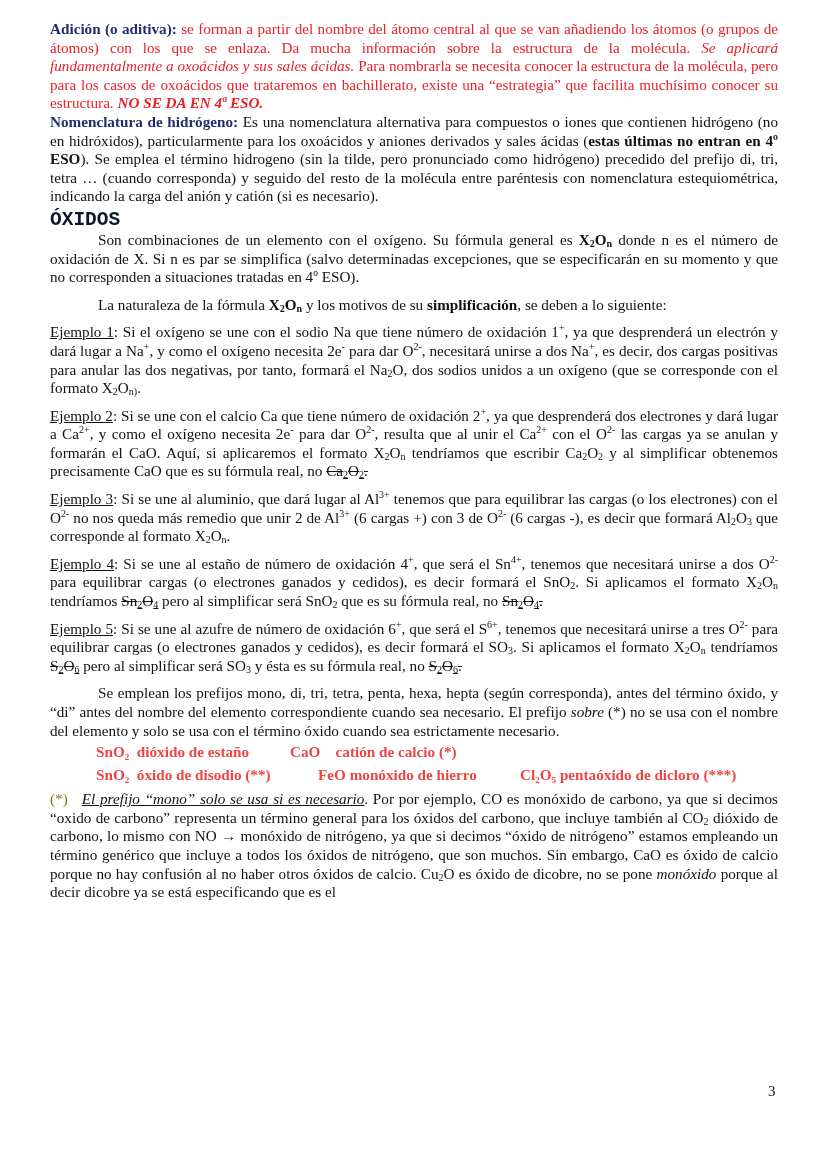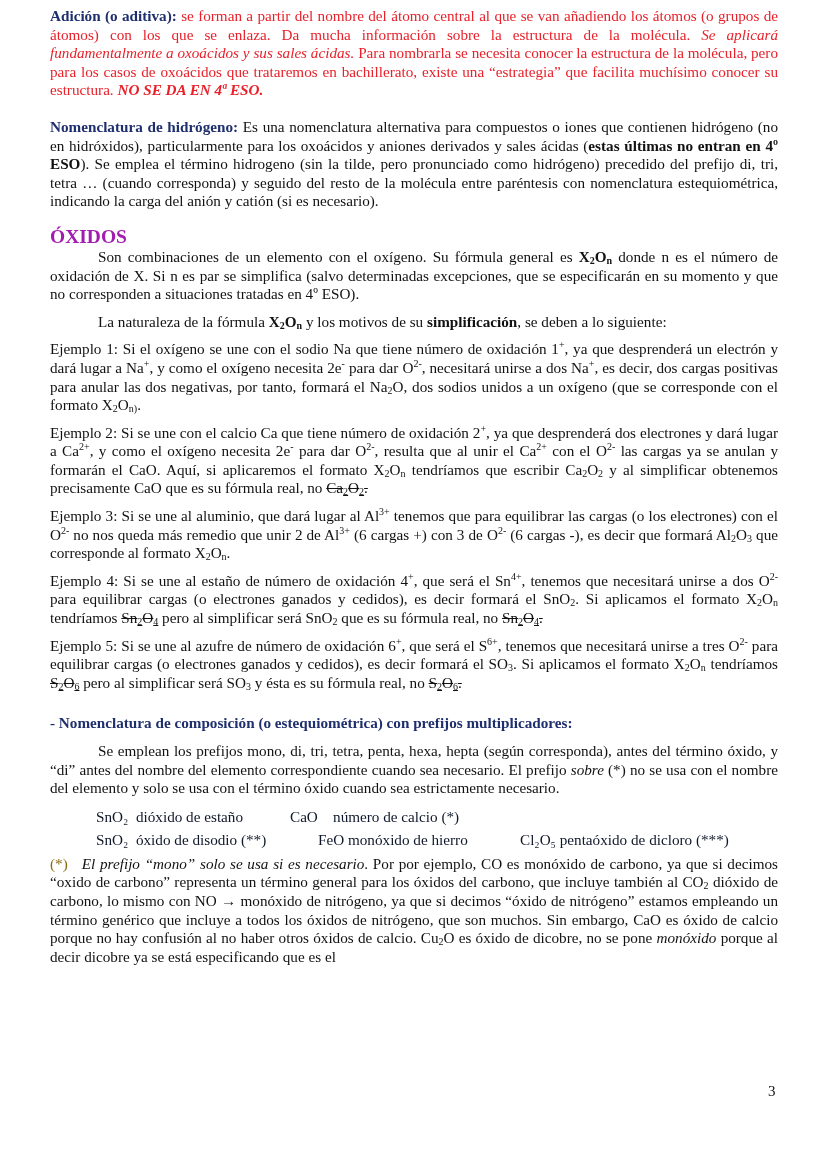--- a/index.html
+++ b/index.html
@@ -1,35 +1,35 @@
 <!DOCTYPE html>
 <html><head>
   <meta charset="utf-8">
   <style>
     html, body { margin: 0; padding: 0; background: #ffffff; }
     body { width: 828px; height: 1171px; position: relative; overflow: hidden; }
     .page {
-      position: absolute; left: 50px; top: 7px; width: 728px;
+      position: absolute; left: 50px; top: 20px; width: 728px;
       font-family: "Liberation Serif", serif; font-size: 15.2px; line-height: 18.6px; color: #111;
       text-align: justify;
     }
     p { margin: 0; }
     .navy { color: #1f2f6e; font-weight: bold; }
     .red { color: #e8212a; }
     .sec1 { margin-top: 0; }
-    .sec2 { margin-top: 18px; }
-    .h-oxidos { margin-top: 15px; font-size: 19.5px; line-height: 22px; font-weight: bold; color: #a21caf; }
+    .sec2 { }
+    .h-oxidos { margin-top: 3px; font-size: 19.5px; line-height: 22px; font-weight: bold; color: #0f172a; font-family: Liberation Mono, monospace; }
     .indent { text-indent: 48px; }
     .mt8 { margin-top: 9px; }
     .mt14 { margin-top: 16px; }
-    .u { }
+    .u { text-decoration: underline; }
     .s { text-decoration: line-through; }
     sub { font-size: 10px; vertical-align: -2px; line-height: 0; }
     sup { font-size: 10px; vertical-align: 6px; line-height: 0; }
-    .examples-table { margin-top: 7px; margin-left: 46px; color: #0f172a; font-weight: normal; font-size: 15.2px; line-height: 23px; }
+    .examples-table { margin-left: 46px; color: #ef4444; font-weight: bold; font-size: 15.2px; line-height: 23px; }
     .examples-table .row { display: flex; white-space: nowrap; }
     .examples-table .c1 { width: 194px; }
     .examples-table .c2 { width: 230px; }
     .note { margin-top: 4px; }
     .note .star { color: #8a6b10; }
     .page-number { position: absolute; left: 768px; top: 1083px; font-family: "Liberation Serif", serif; font-size: 15px; color: #111; }
   </style>
 </head>
 <body>
 
@@ -66,30 +66,29 @@
   </p>
 
   <p class="mt8">
     <span class="u">Ejemplo 4</span>: Si se une al estaño de número de oxidación 4<sup>+</sup>, que será el Sn<sup>4+</sup>, tenemos que necesitará unirse a dos O<sup>2-</sup> para equilibrar cargas (o electrones ganados y cedidos), es decir formará el SnO<sub>2</sub>. Si aplicamos el formato X<sub>2</sub>O<sub>n</sub> tendríamos <span class="s">Sn<sub>2</sub>O<sub>4</sub></span> pero al simplificar será SnO<sub>2</sub> que es su fórmula real, no <span class="s">Sn<sub>2</sub>O<sub>4</sub>.</span>
   </p>
 
   <p class="mt8">
     <span class="u">Ejemplo 5</span>: Si se une al azufre de número de oxidación 6<sup>+</sup>, que será el S<sup>6+</sup>, tenemos que necesitará unirse a tres O<sup>2-</sup> para equilibrar cargas (o electrones ganados y cedidos), es decir formará el SO<sub>3</sub>. Si aplicamos el formato X<sub>2</sub>O<sub>n</sub> tendríamos <span class="s">S<sub>2</sub>O<sub>6</sub></span> pero al simplificar será SO<sub>3</sub> y ésta es su fórmula real, no <span class="s">S<sub>2</sub>O<sub>6</sub>.</span>
   </p>
 
-  <p class="navy mt14" style="margin-top:22px">- Nomenclatura de composición (o estequiométrica) con prefijos multiplicadores:</p>
 
   <p class="indent" style="margin-top:9px">
     <span>Se emplean los prefijos mono, di, tri, tetra, penta, hexa, hepta (según corresponda), antes del término óxido, y “di” antes del nombre del elemento correspondiente cuando sea necesario. El prefijo </span><i>sobre</i><span> (*) no se usa con el nombre del elemento y solo se usa con el término óxido cuando sea estrictamente necesario.</span>
   </p>
 
   <div class="examples-table">
     <div class="row">
       <span class="c1"><span>SnO₂</span>&nbsp; <span>dióxido de estaño</span></span>
-      <span><span>CaO</span>&nbsp;&nbsp;&nbsp; <span>número de calcio (*)</span></span>
+      <span><span>CaO</span>&nbsp;&nbsp;&nbsp; <span>catión de calcio (*)</span></span>
     </div>
     <div class="row">
       <span class="c1" style="width:222px"><span>SnO₂</span>&nbsp; <span>óxido de disodio  (**)</span></span>
       <span class="c2" style="width:202px"><span>FeO</span> <span>monóxido de hierro</span></span>
       <span><span>Cl₂O₅</span> <span>pentaóxido de dicloro  (***)</span></span>
     </div>
   </div>
 
   <p class="note">
     <span class="star">(*)</span>&nbsp;&nbsp; <i class="u">El prefijo “mono” solo se usa si es necesario</i><span>. Por por ejemplo, CO es monóxido de carbono, ya que si decimos “oxido de carbono” representa un término general para los óxidos del carbono, que incluye también al CO</span><sub>2</sub><span> dióxido de carbono, lo mismo con NO → monóxido de nitrógeno, ya que si decimos “óxido de nitrógeno” estamos empleando un término genérico que incluye a todos los óxidos de nitrógeno, que son muchos. Sin embargo, CaO es óxido de calcio porque no hay confusión al no haber otros óxidos de calcio. Cu</span><sub>2</sub><span>O es óxido de dicobre, no se pone </span><i>monóxido</i><span> porque al decir dicobre ya se está especificando que es el</span>

